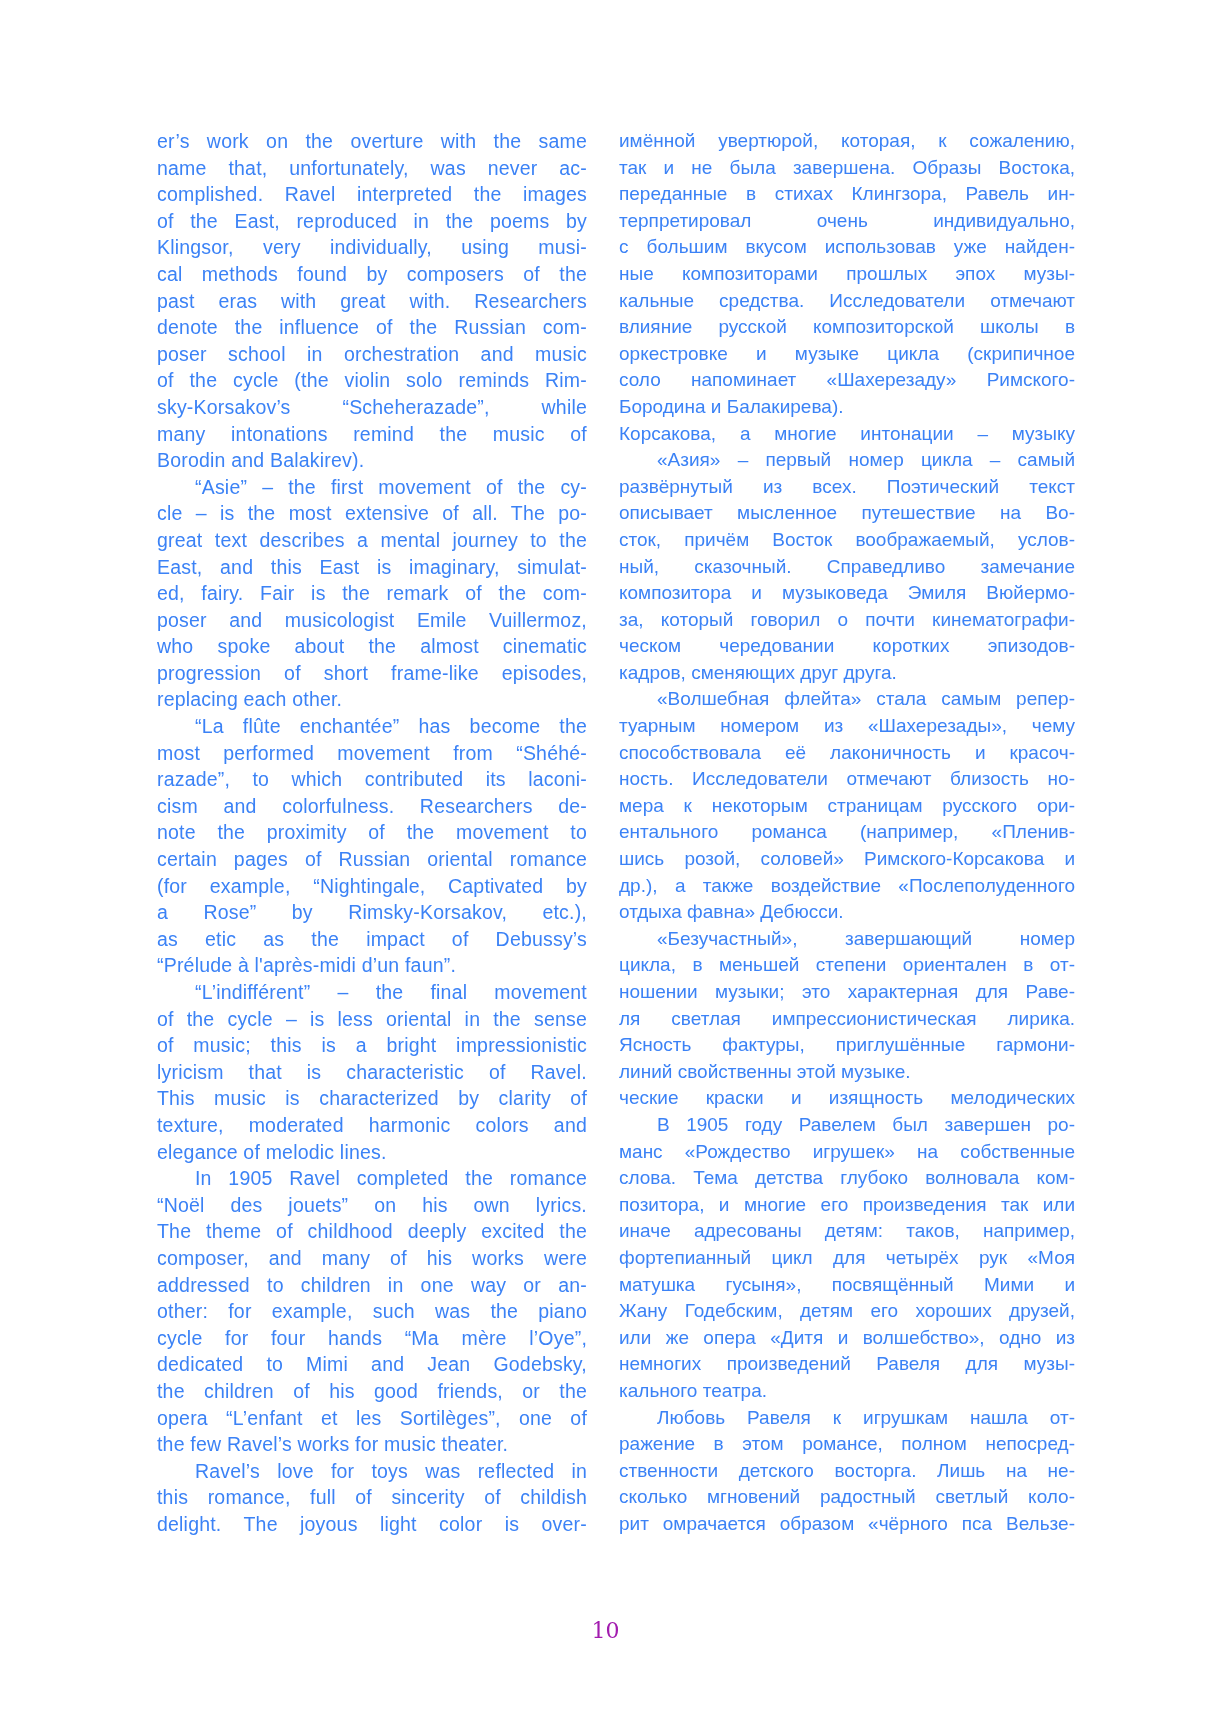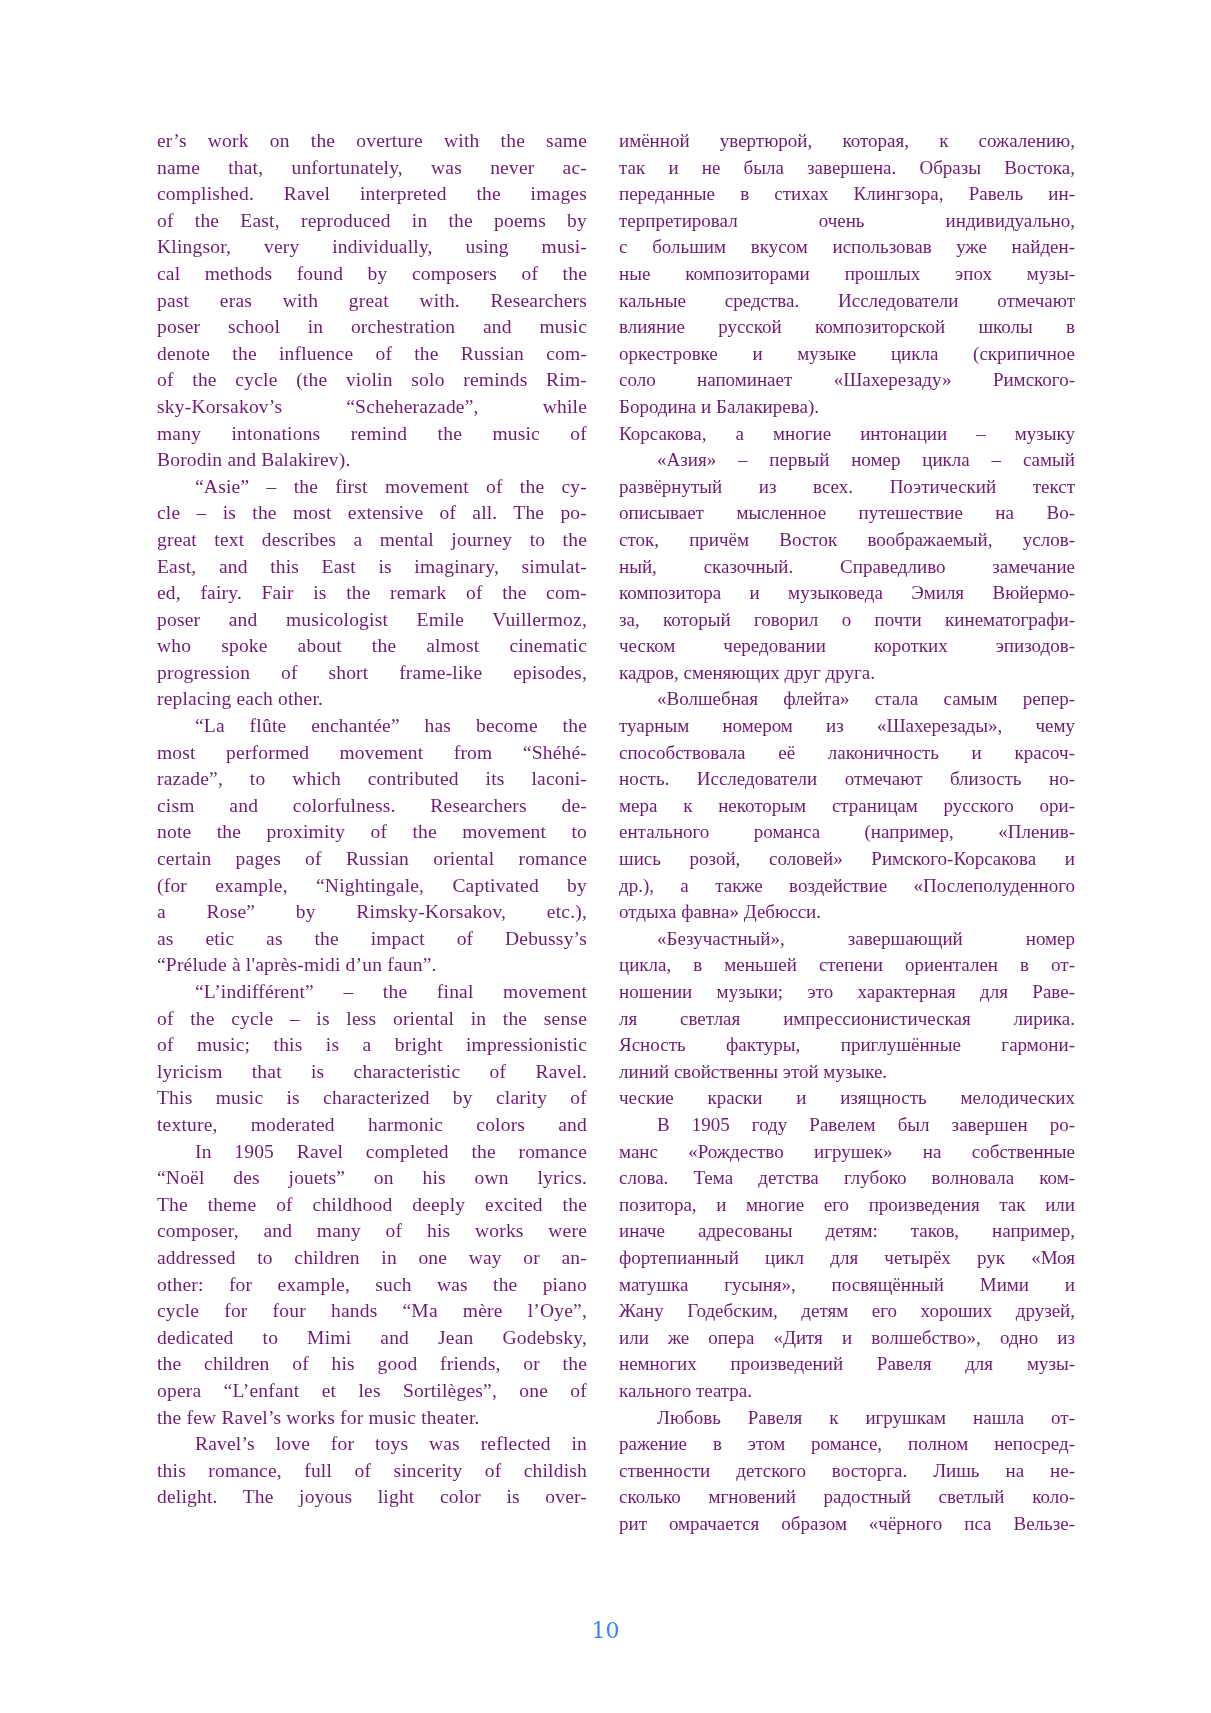--- a/index.html
+++ b/index.html
@@ -1,47 +1,47 @@
 <!DOCTYPE html>
 <html><head>
 <meta charset="utf-8">
 <style>
   html, body { margin: 0; padding: 0; background: #ffffff; }
   body { width: 1211px; height: 1713px; position: relative; overflow: hidden; }
   .page { position: absolute; left: 0; top: 0; width: 1211px; height: 1713px; background: #fff; }
-  .col { position: absolute; top: 128px; font-family: Liberation Serif, serif; color: #701a75; }
+  .col { position: absolute; top: 128px; font-family: Liberation Sans, sans-serif; color: #3b82f6; }
   .col-left { left: 157px; width: 430px; }
   .col-right { left: 619px; width: 456px; }
   .line {
     display: block; height: 26.6px; line-height: 26.6px; font-size: 19.5px;
     text-align: justify; text-align-last: justify; white-space: nowrap; overflow: hidden;
     letter-spacing: 0.2px;
   }
   .line.last { text-align-last: left; }
   .line.indent { text-indent: 38px; }
   .col-right .line { font-size: 19px; letter-spacing: 0; }
   .page-number {
     position: absolute; top: 1618px; left: 0; width: 1211px; text-align: center;
-    font-family: "DejaVu Serif", "Liberation Serif", serif; font-size: 22px; color: #3b82f6;
+    font-family: "DejaVu Serif", "Liberation Serif", serif; font-size: 22px; color: #a21caf;
   }
 </style>
 </head>
 <body>
 
 <div class="page">
   <div class="col col-left" id="col-left">
       <span class="line">er’s work on the overture with the same</span>
       <span class="line">name that, unfortunately, was never ac-</span>
       <span class="line">complished. Ravel interpreted the images</span>
       <span class="line">of the East, reproduced in the poems by</span>
       <span class="line">Klingsor, very individually, using musi-</span>
       <span class="line">cal methods found by composers of the</span>
       <span class="line">past eras with great with. Researchers</span>
+      <span class="line">denote the influence of the Russian com-</span>
       <span class="line">poser school in orchestration and music</span>
-      <span class="line">denote the influence of the Russian com-</span>
       <span class="line">of the cycle (the violin solo reminds Rim-</span>
       <span class="line">sky-Korsakov’s “Scheherazade”, while</span>
       <span class="line">many intonations remind the music of</span>
       <span class="line last">Borodin and Balakirev).</span>
       <span class="line indent">“Asie” – the first movement of the cy-</span>
       <span class="line">cle – is the most extensive of all. The po-</span>
       <span class="line">great text describes a mental journey to the</span>
       <span class="line">East, and this East is imaginary, simulat-</span>
       <span class="line">ed, fairy. Fair is the remark of the com-</span>
       <span class="line">poser and musicologist Emile Vuillermoz,</span>
@@ -57,20 +57,21 @@
       <span class="line">(for example, “Nightingale, Captivated by</span>
       <span class="line">a Rose” by Rimsky-Korsakov, etc.),</span>
       <span class="line">as etic as the impact of Debussy’s</span>
       <span class="line last">“Prélude à l'après-midi d’un faun”.</span>
       <span class="line indent">“L’indifférent” – the final movement</span>
       <span class="line">of the cycle – is less oriental in the sense</span>
       <span class="line">of music; this is a bright impressionistic</span>
       <span class="line">lyricism that is characteristic of Ravel.</span>
       <span class="line">This music is characterized by clarity of</span>
       <span class="line">texture, moderated harmonic colors and</span>
+      <span class="line last">elegance of melodic lines.</span>
       <span class="line indent">In 1905 Ravel completed the romance</span>
       <span class="line">“Noël des jouets” on his own lyrics.</span>
       <span class="line">The theme of childhood deeply excited the</span>
       <span class="line">composer, and many of his works were</span>
       <span class="line">addressed to children in one way or an-</span>
       <span class="line">other: for example, such was the piano</span>
       <span class="line">cycle for four hands “Ma mère l’Oye”,</span>
       <span class="line">dedicated to Mimi and Jean Godebsky,</span>
       <span class="line">the children of his good friends, or the</span>
       <span class="line">opera “L’enfant et les Sortilèges”, one of</span>

